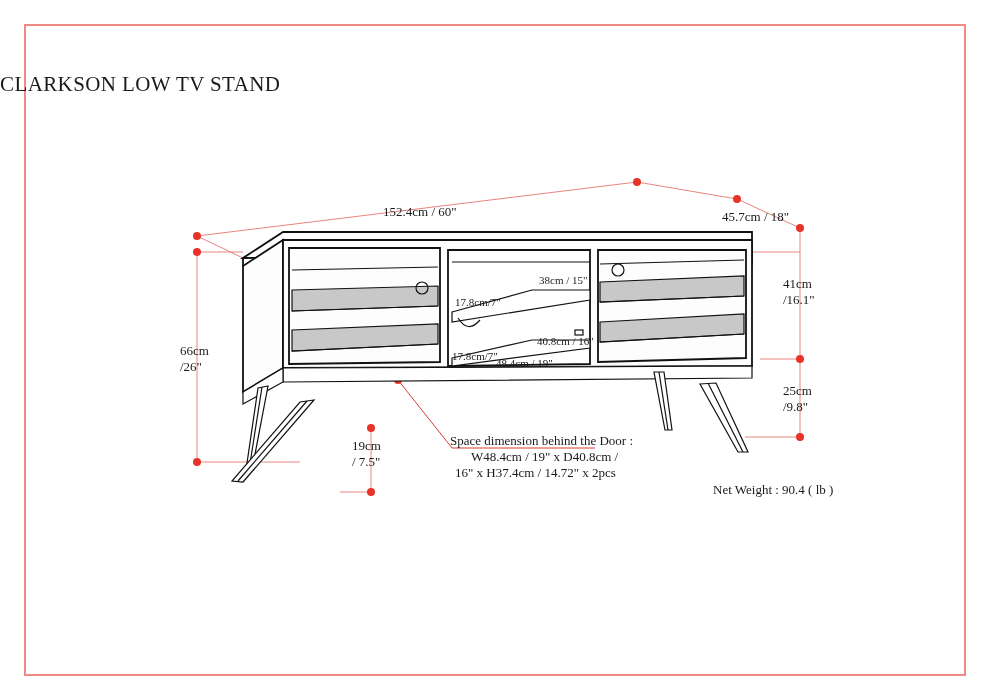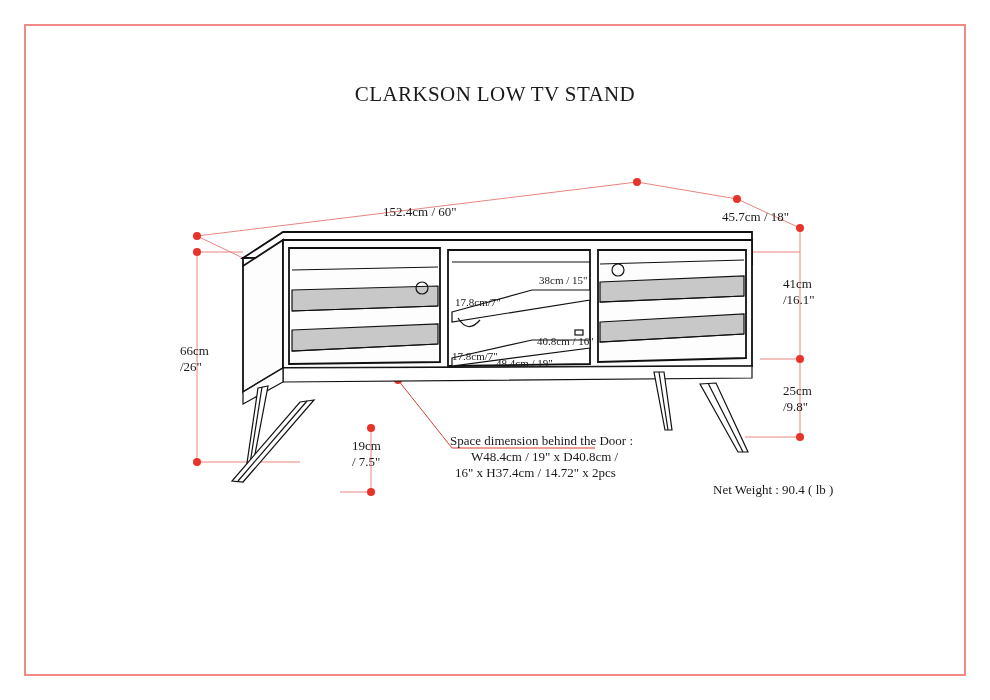--- a/index.html
+++ b/index.html
@@ -22,23 +22,22 @@
     left: 24px;
     top: 24px;
     width: 942px;
     height: 652px;
     border: 2px solid #ef8a85;
     box-sizing: border-box;
   }
   #title {
     position: absolute;
     left: 0;
-    top: 82px;
+    top: 72px;
     width: 990px;
-    text-align: center;
     font-family: "Liberation Serif", serif;
     font-size: 21px;
     letter-spacing: 0.4px;
     color: #1a1a1a;
   }
   #drawing {
     position: absolute;
     left: 0;
     top: 0;
   }

